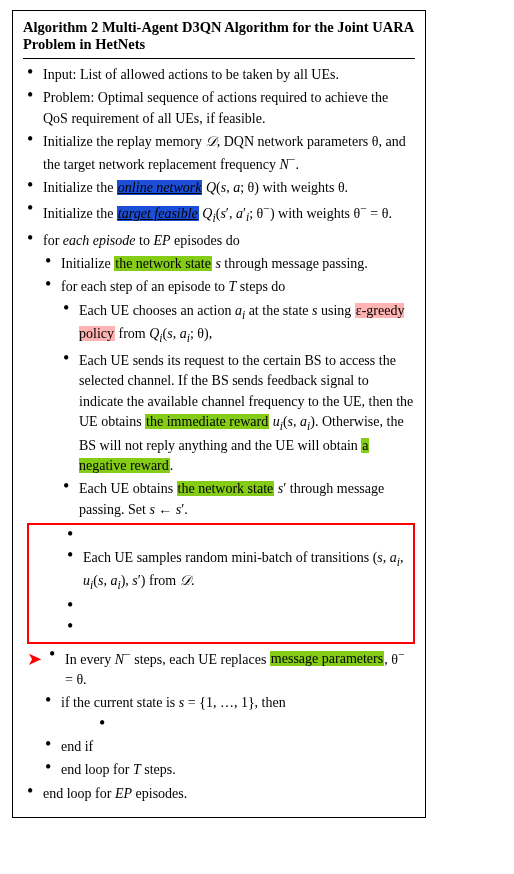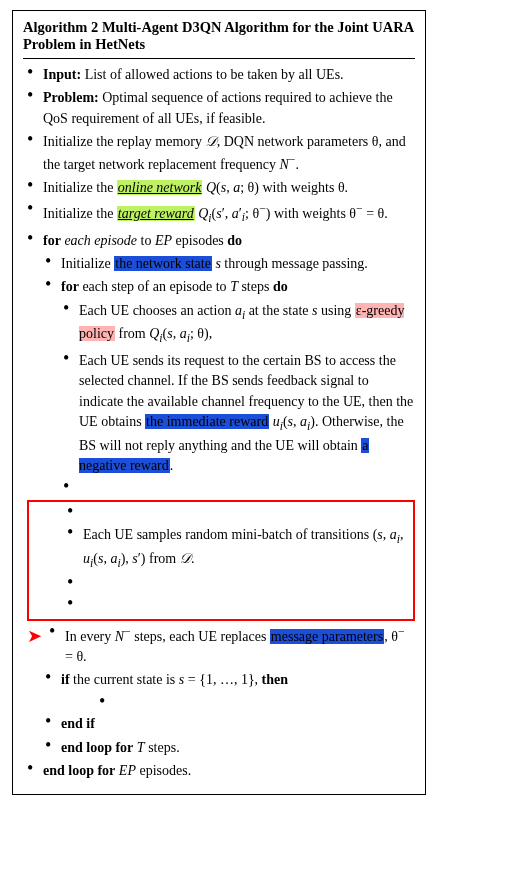--- a/index.html
+++ b/index.html
@@ -39,34 +39,34 @@
       font-size: 18px;
       line-height: 1.1;
       vertical-align: top;
       margin-top: -2px;
     }
     .li-content {
       flex: 1;
       line-height: 1.45;
     }
     .highlight-yellow {
+      background-color: #84cc16;
+      padding: 0 1px;
+    }
+    .highlight-yellow-ul {
       background-color: #1d4ed8;
-      padding: 0 1px;
-    }
-    .highlight-yellow-ul {
-      background-color: #bef264;
       text-decoration: underline;
       font-style: italic;
       padding: 0 1px;
     }
     .highlight-pink {
       background-color: #FFB3B3;
       padding: 0 1px;
     }
-    b, strong { font-weight: bold; margin-top: 8px; }
+    b, strong { font-weight: normal; margin-top: 8px; }
     i, em { font-style: italic; }
     .indent1 {
       padding-left: 18px;
     }
     .indent2 {
       padding-left: 36px;
     }
     .red-border-box {
       border: 2px solid red;
       margin-left: 0px;
@@ -115,21 +115,21 @@
         <span class="li-content">Initialize the replay memory <i>𝒟</i>, DQN network parameters θ, and the target network replacement frequency <i>N</i><sup>−</sup>.</span>
       </div>
 
       <div class="subsection" style="display:flex; align-items:flex-start; margin-bottom:3px;">
         <span class="bullet">•</span>
         <span class="li-content">Initialize the <span class="highlight-yellow-ul">online network</span> <i>Q</i>(<i>s</i>, <i>a</i>; θ) with weights θ.</span>
       </div>
 
       <div class="subsection" style="display:flex; align-items:flex-start; margin-bottom:3px;">
         <span class="bullet">•</span>
-        <span class="li-content">Initialize the <span class="highlight-yellow-ul">target reward</span> <i>Q<sub>i</sub></i>(<i>s</i>′, <i>a</i>′<sub><i>i</i></sub>; θ<sup>−</sup>) with weights θ<sup>−</sup> = θ.</span>
+        <span class="li-content">Initialize the <span class="highlight-yellow-ul">target feasible</span> <i>Q<sub>i</sub></i>(<i>s</i>′, <i>a</i>′<sub><i>i</i></sub>; θ<sup>−</sup>) with weights θ<sup>−</sup> = θ.</span>
       </div>
 
       <div class="subsection" style="display:flex; align-items:flex-start; margin-bottom:3px;">
         <span class="bullet">•</span>
         <span class="li-content"><b>for</b> <i>each episode</i> to <i>EP</i> episodes <b>do</b></span>
       </div>
 
       <div class="subsection indent1" style="display:flex; align-items:flex-start; margin-bottom:3px;">
         <span class="bullet">•</span>
         <span class="li-content">Initialize <span class="highlight-yellow">the network state</span> <i>s</i> through message passing.</span>
@@ -145,20 +145,21 @@
         <span class="li-content">Each UE chooses an action <i>a<sub>i</sub></i> at the state <i>s</i> using <span class="highlight-pink">ε-greedy policy</span> from <i>Q<sub>i</sub></i>(<i>s</i>, <i>a<sub>i</sub></i>; θ),</span>
       </div>
 
       <div class="subsection indent2" style="display:flex; align-items:flex-start; margin-bottom:3px;">
         <span class="bullet">•</span>
         <span class="li-content">Each UE sends its request to the certain BS to access the selected channel. If the BS sends feedback signal to indicate the available channel frequency to the UE, then the UE obtains <span class="highlight-yellow">the immediate reward</span> <i>u<sub>i</sub></i>(<i>s</i>, <i>a<sub>i</sub></i>). Otherwise, the BS will not reply anything and the UE will obtain <span class="highlight-yellow">a negative reward</span>.</span>
       </div>
 
       <div class="subsection indent2" style="display:flex; align-items:flex-start; margin-bottom:3px;">
         <span class="bullet">•</span>
+        <span class="li-content">Each UE obtains <span class="highlight-yellow">the network state</span> <i>s</i>′ through message passing. Set <i>s</i> ← <i>s</i>′.</span>
       </div>
 
       <div class="red-border-box">
 
         <div class="subsection indent2" style="display:flex; align-items:flex-start; margin-bottom:3px;">
           <span class="bullet">•</span>
         </div>
 
         <div class="subsection indent2" style="display:flex; align-items:flex-start; margin-bottom:3px;">
           <span class="bullet">•</span>

